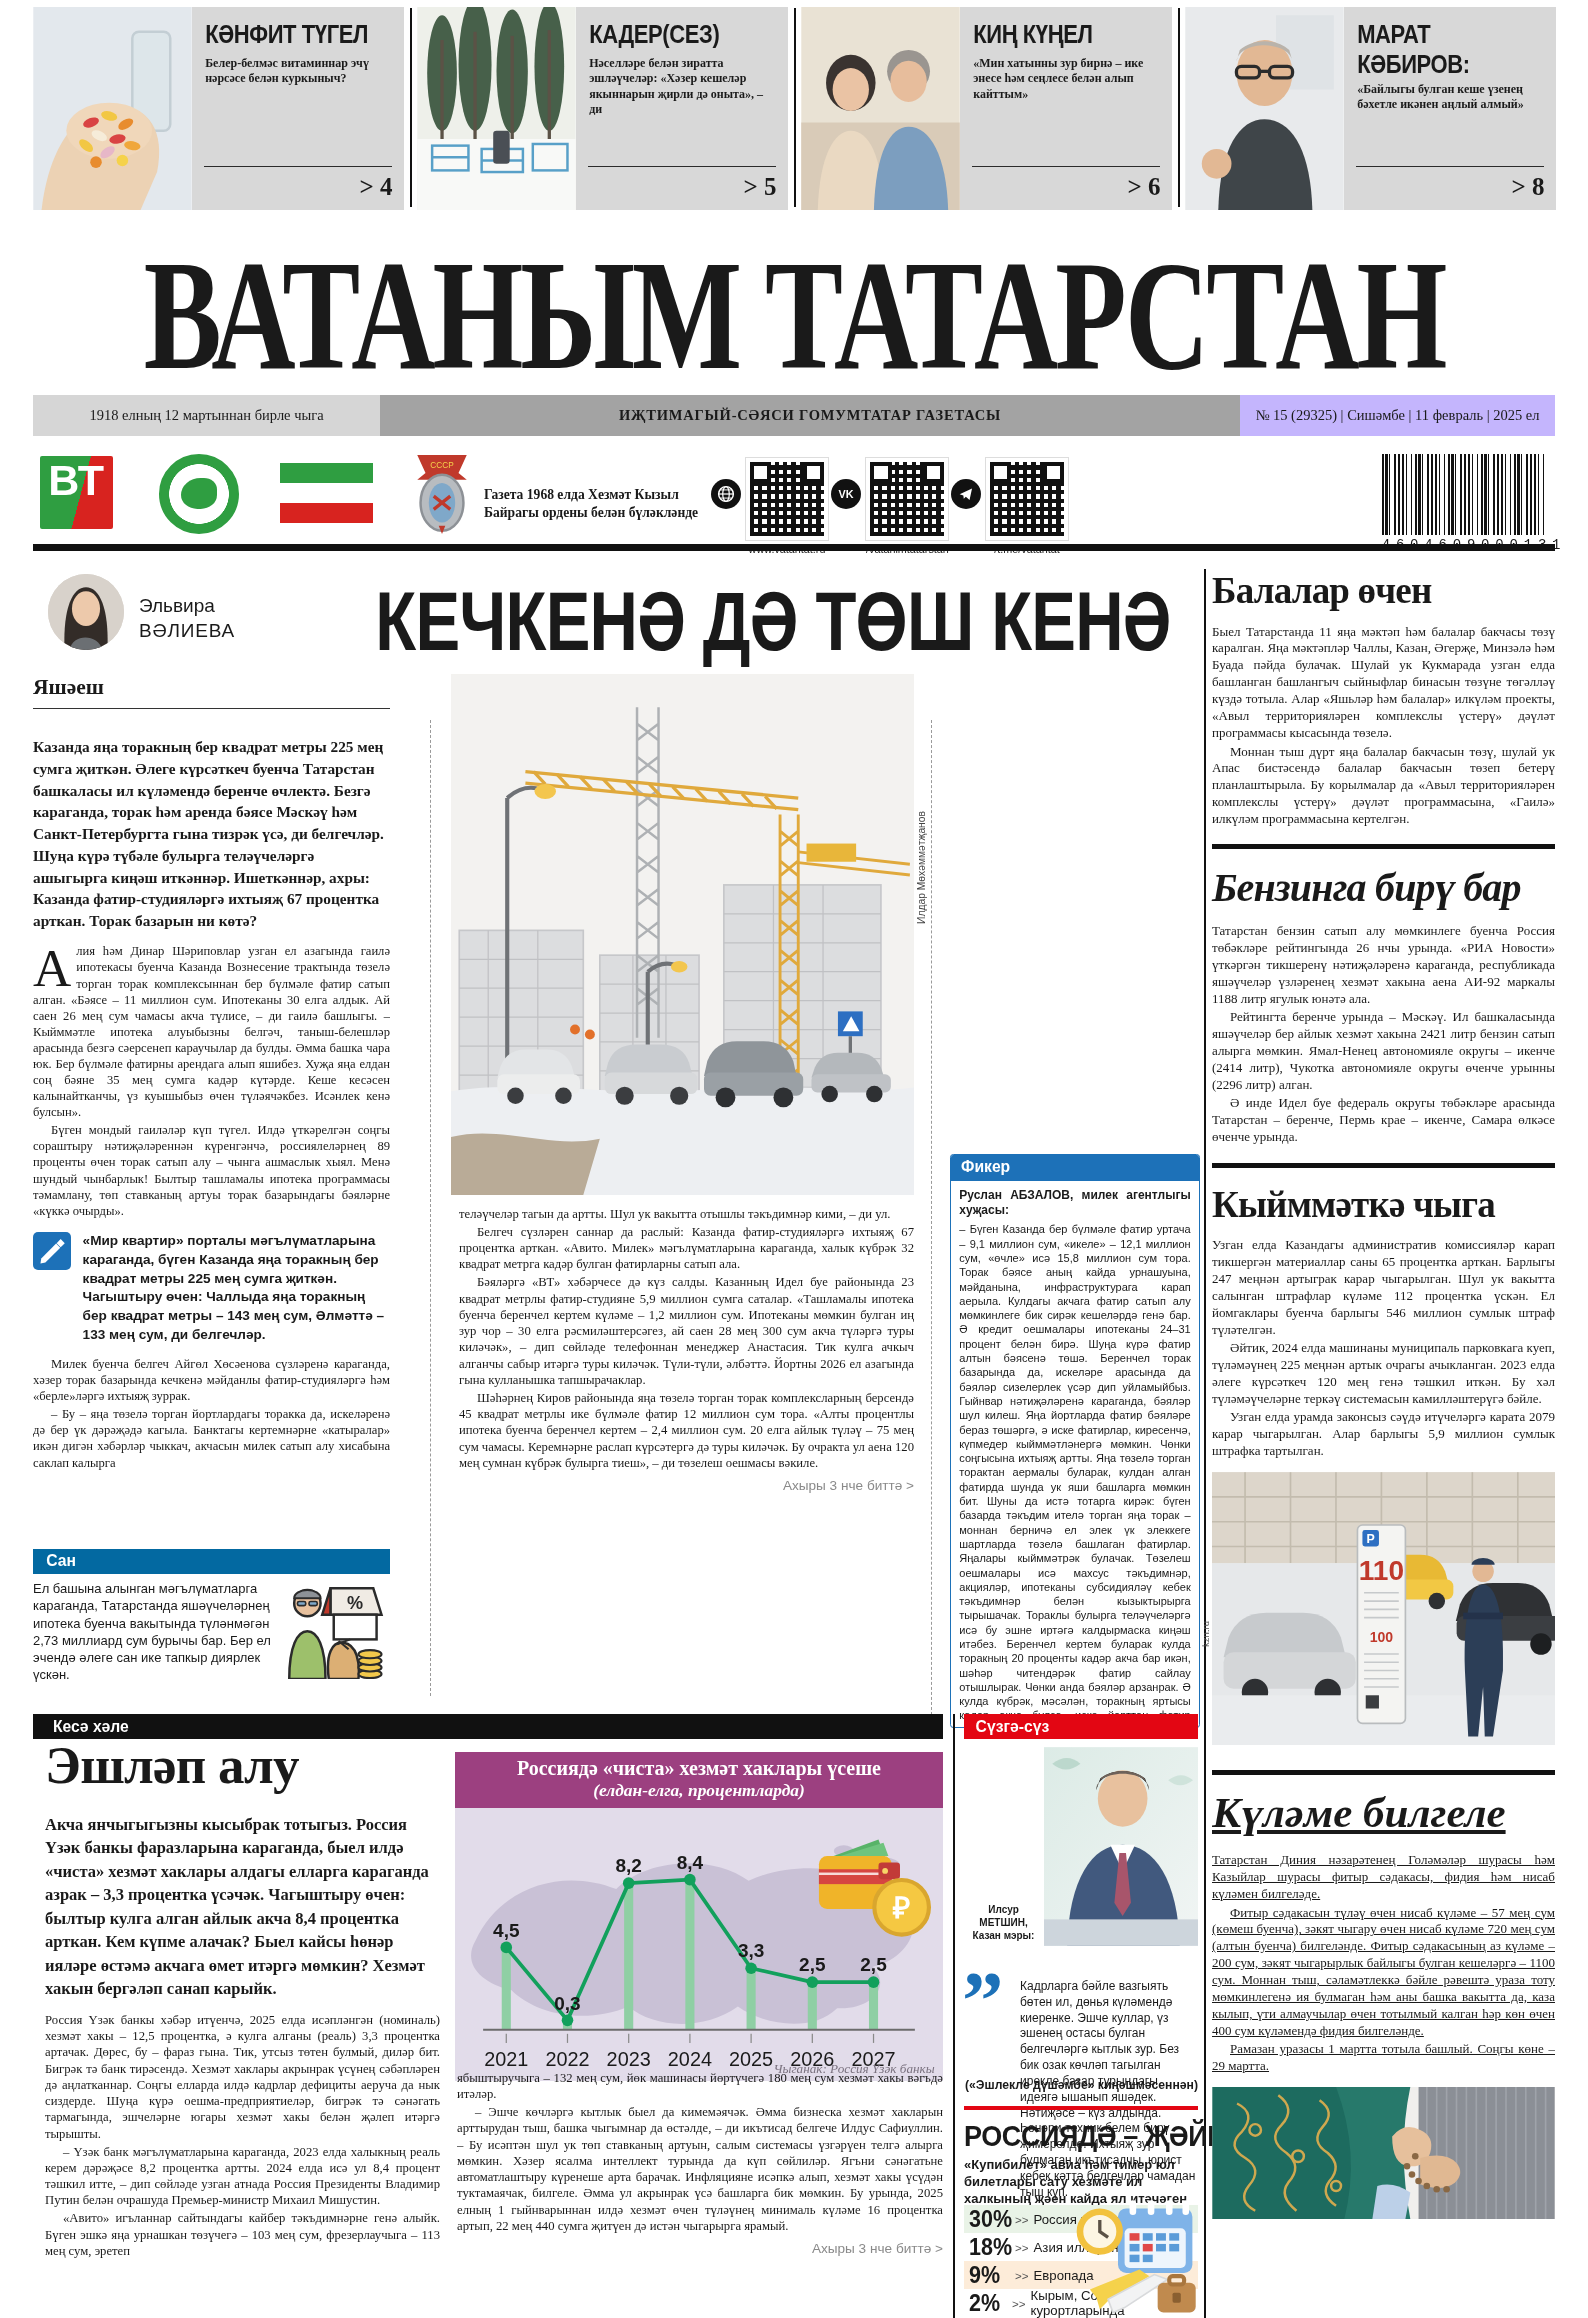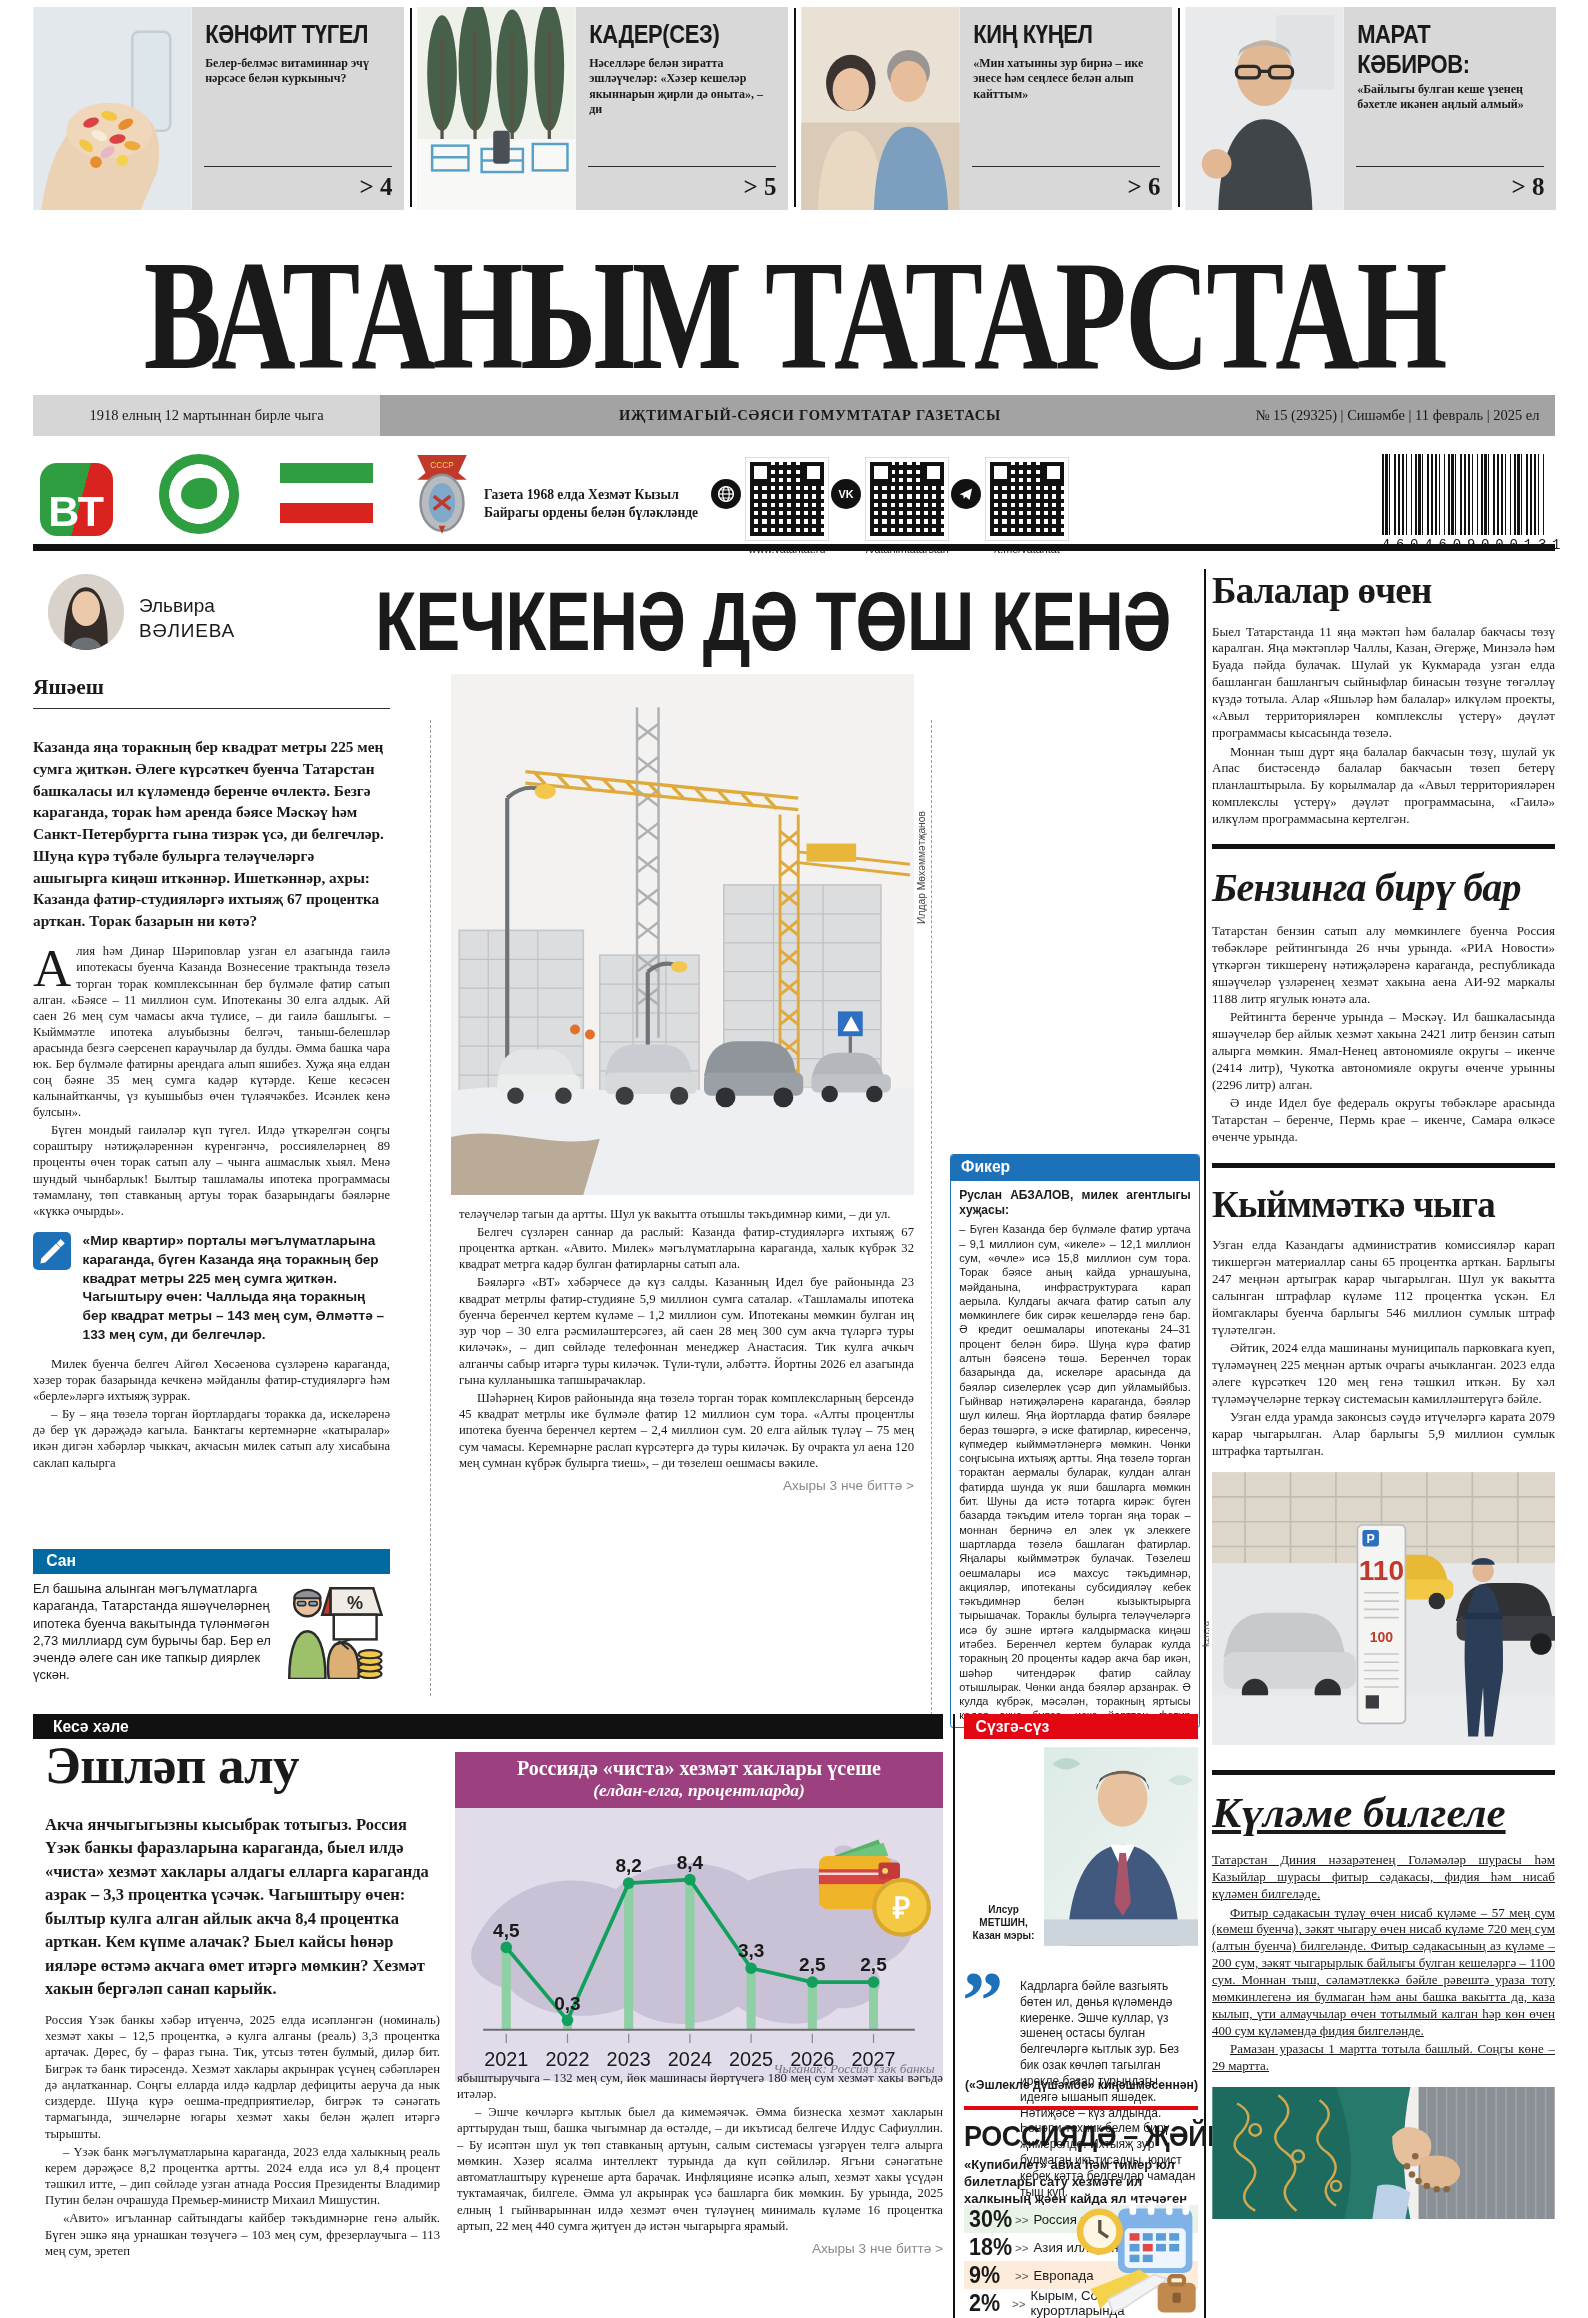--- a/index.html
+++ b/index.html
@@ -16,25 +16,25 @@
   .tpage{position:absolute;right:11.6px;bottom:8.3px;font-weight:bold;font-size:25px;}
   .vsep{position:absolute;top:8.3px;height:199px;width:1.7px;background:#111;}
   
   #masthead{position:absolute;top:225px;left:33px;width:1522px;text-align:center;white-space:nowrap;
             font-weight:bold;font-size:123px;letter-spacing:-3.3px;
             transform:scale(.95,1.28);transform-origin:center top;}
   #datebar{position:absolute;top:395px;left:33px;width:1522px;height:41px;display:flex;font-size:14.5px;}
   #datebar .cell{display:flex;align-items:center;justify-content:center;height:100%;}
   #db-left{width:347px;background:#d6d6d6;}
   #db-mid{flex:1;background:#a3a3a3;font-weight:bold;letter-spacing:0.8px;}
-  #db-right{width:315px;background:#a3a3a3;}
+  #db-right{width:315px;background:#c4b5fd;}
   
   #logorow{position:absolute;top:451px;left:33px;width:1522px;height:87px;}
-  .bt-logo{position:absolute;left:6.6px;top:12px;width:73px;height:73px;border-radius:17px;overflow:hidden;
-           background:linear-gradient(105deg,#2f9e41 55%,#d8231f 55%);display:flex;align-items:flex-end;justify-content:center;}
+  .bt-logo{position:absolute;left:6.6px;top:5px;width:73px;height:73px;border-radius:2px;overflow:hidden;
+           background:linear-gradient(105deg,#2f9e41 55%,#d8231f 55%);display:flex;align-items:flex-start;justify-content:center;}
   .bt-logo span{font-family:"Liberation Sans",sans-serif;font-weight:900;font-size:43px;color:#fff;}
   .coat{position:absolute;left:126px;top:3.3px;width:76px;height:76px;border-radius:50%;
         background:radial-gradient(circle at 50% 50%, #fff 0 55%, #2f9e41 56%);border:2.5px solid #2f9e41;}
   .coat:before{content:"";position:absolute;left:20px;top:21.5px;width:36px;height:31px;border-radius:60% 40% 50% 50%;
         background:#2f9e41;}
   .flag{position:absolute;left:247px;top:11.6px;width:93px;height:60px;}
   .flag div{height:33.3%;}
   
   .order{position:absolute;left:376px;top:1.7px;width:66px;height:83px;}
   .award{position:absolute;left:451px;top:35px;width:215px;font-size:13.6px;font-weight:bold;line-height:1.35;}

